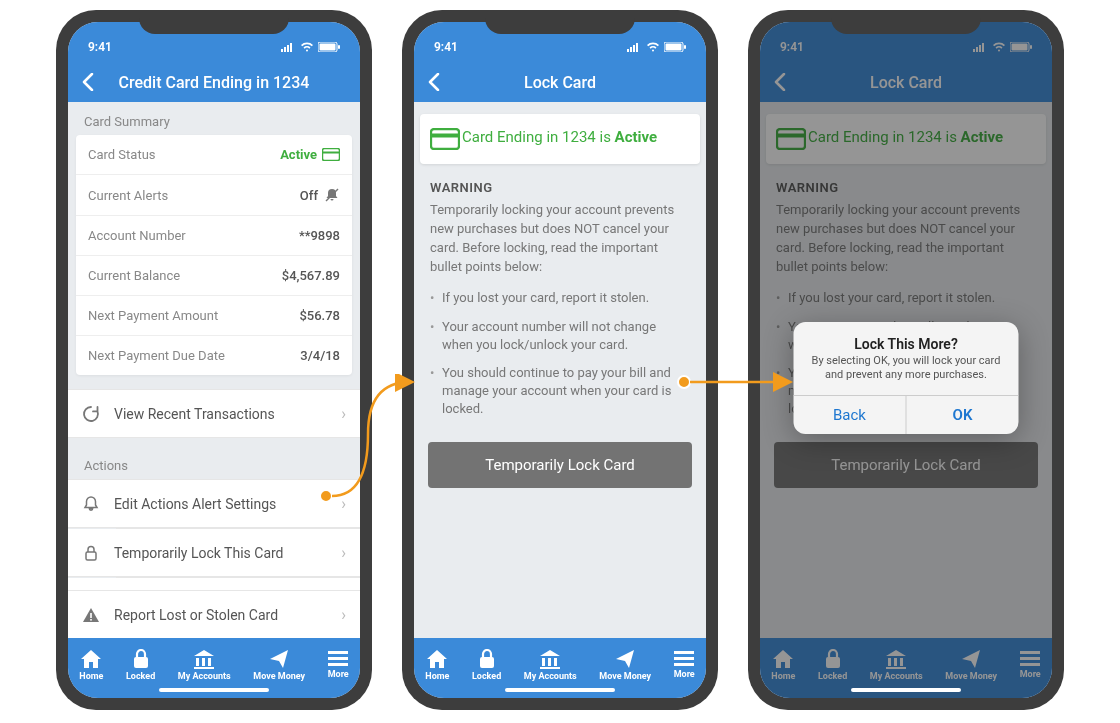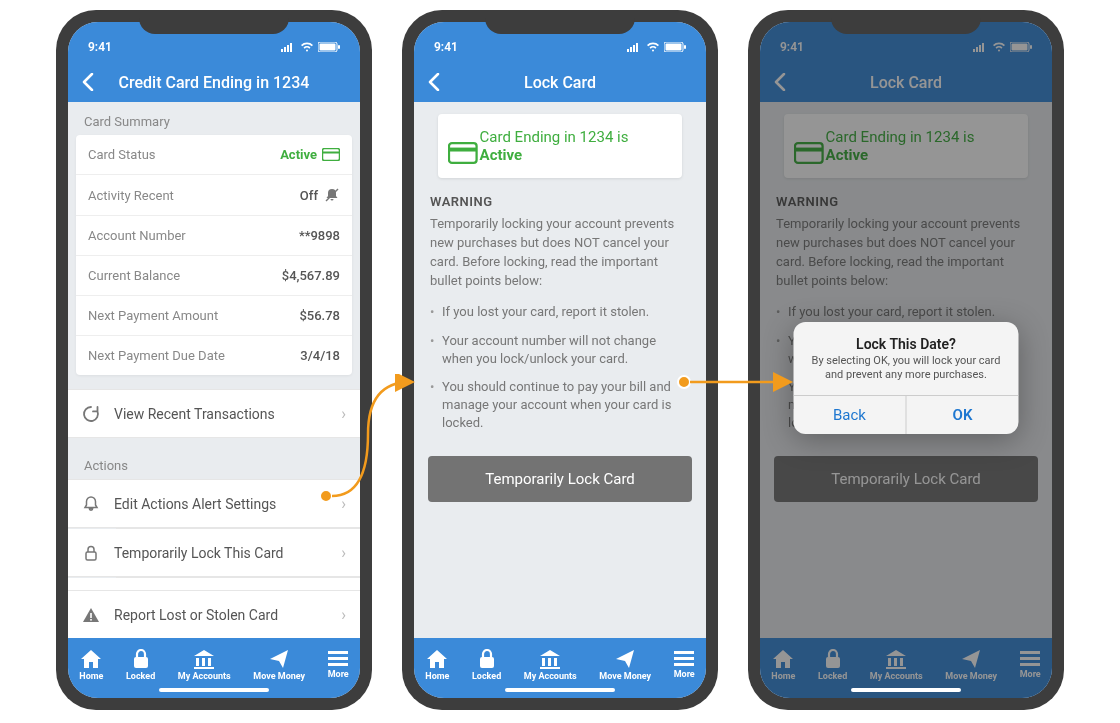--- a/index.html
+++ b/index.html
@@ -138,25 +138,25 @@
     transform:translateX(-50%);
     width: 110px;
     height: 4px;
     background: #fff;
     border-radius: 3px;
     z-index: 60;
   }
   
   .banner {
     background:#fff;
-    margin: 12px 24px;
+    margin: 12px 6px;
     border-radius:4px;
     padding: 14px 10px;
     display:flex;
-    align-items:flex-end;
+    align-items:flex-start;
     gap:2px;
     box-shadow: 0 1px 3px rgba(0,0,0,0.1);
   }
   .banner-text { font-size:15px; color:#3fae3f; }
   .banner-text b { font-weight:700; }
   .warn-title { padding: 4px 16px; font-size:13px; color:#555; font-weight:600; letter-spacing:.5px;}
   .warn-body { padding: 2px 16px; font-size:13px; color:#777; line-height:1.45;}
   ul.bullets { list-style: none; padding: 6px 16px 10px 28px;}
   ul.bullets li { font-size:13px; color:#777; padding: 5px 0; position:relative; line-height:1.4;}
   ul.bullets li::before {
@@ -246,21 +246,21 @@
           <span>Card Status</span>
           <span class="status-active">
             <span>Active</span>
             <svg width="18" height="13" viewBox="0 0 18 13">
                 <rect x="0.5" y="0.5" width="17" height="12" rx="2" fill="none" stroke="#3fae3f" stroke-width="1.5"></rect>
                 <rect x="0.5" y="3.5" width="17" height="2" fill="#3fae3f"></rect>
               </svg>
           </span>
         </div>
         <div class="row">
-          <span>Activity Recent</span>
+          <span>Current Alerts</span>
           <span class="val" style="display:flex;align-items:center;gap:6px;">
             <span>Off</span>
             <svg width="16" height="16" viewBox="0 0 16 16">
                 <path d="M8 2a4 4 0 00-4 4v3l-1.5 2h11L12 9V6a4 4 0 00-4-4zm-1.5 10a1.5 1.5 0 003 0z" fill="#777"></path>
                 <line x1="2" y1="14" x2="14" y2="2" stroke="#777" stroke-width="1.5"></line>
               </svg>
           </span>
         </div>
         <div class="row">
           <span>Account Number</span>
@@ -527,21 +527,21 @@
             <rect y="0" width="20" height="3" fill="#fff"></rect>
             <rect y="6" width="20" height="3" fill="#fff"></rect>
             <rect y="12" width="20" height="3" fill="#fff"></rect>
           </svg>
           <span>More</span>
         </div>
     </div>
 
     <div class="dim"></div>
     <div class="alert">
-      <div class="alert-title">Lock This Date?</div>
+      <div class="alert-title">Lock This More?</div>
       <div class="alert-msg">By selecting OK, you will lock your card and prevent any more purchases.</div>
       <div class="alert-btns">
         <div>Back</div>
         <div>OK</div>
       </div>
     </div>
   </div>
   <div class="home-ind"></div>
 </div>
 

